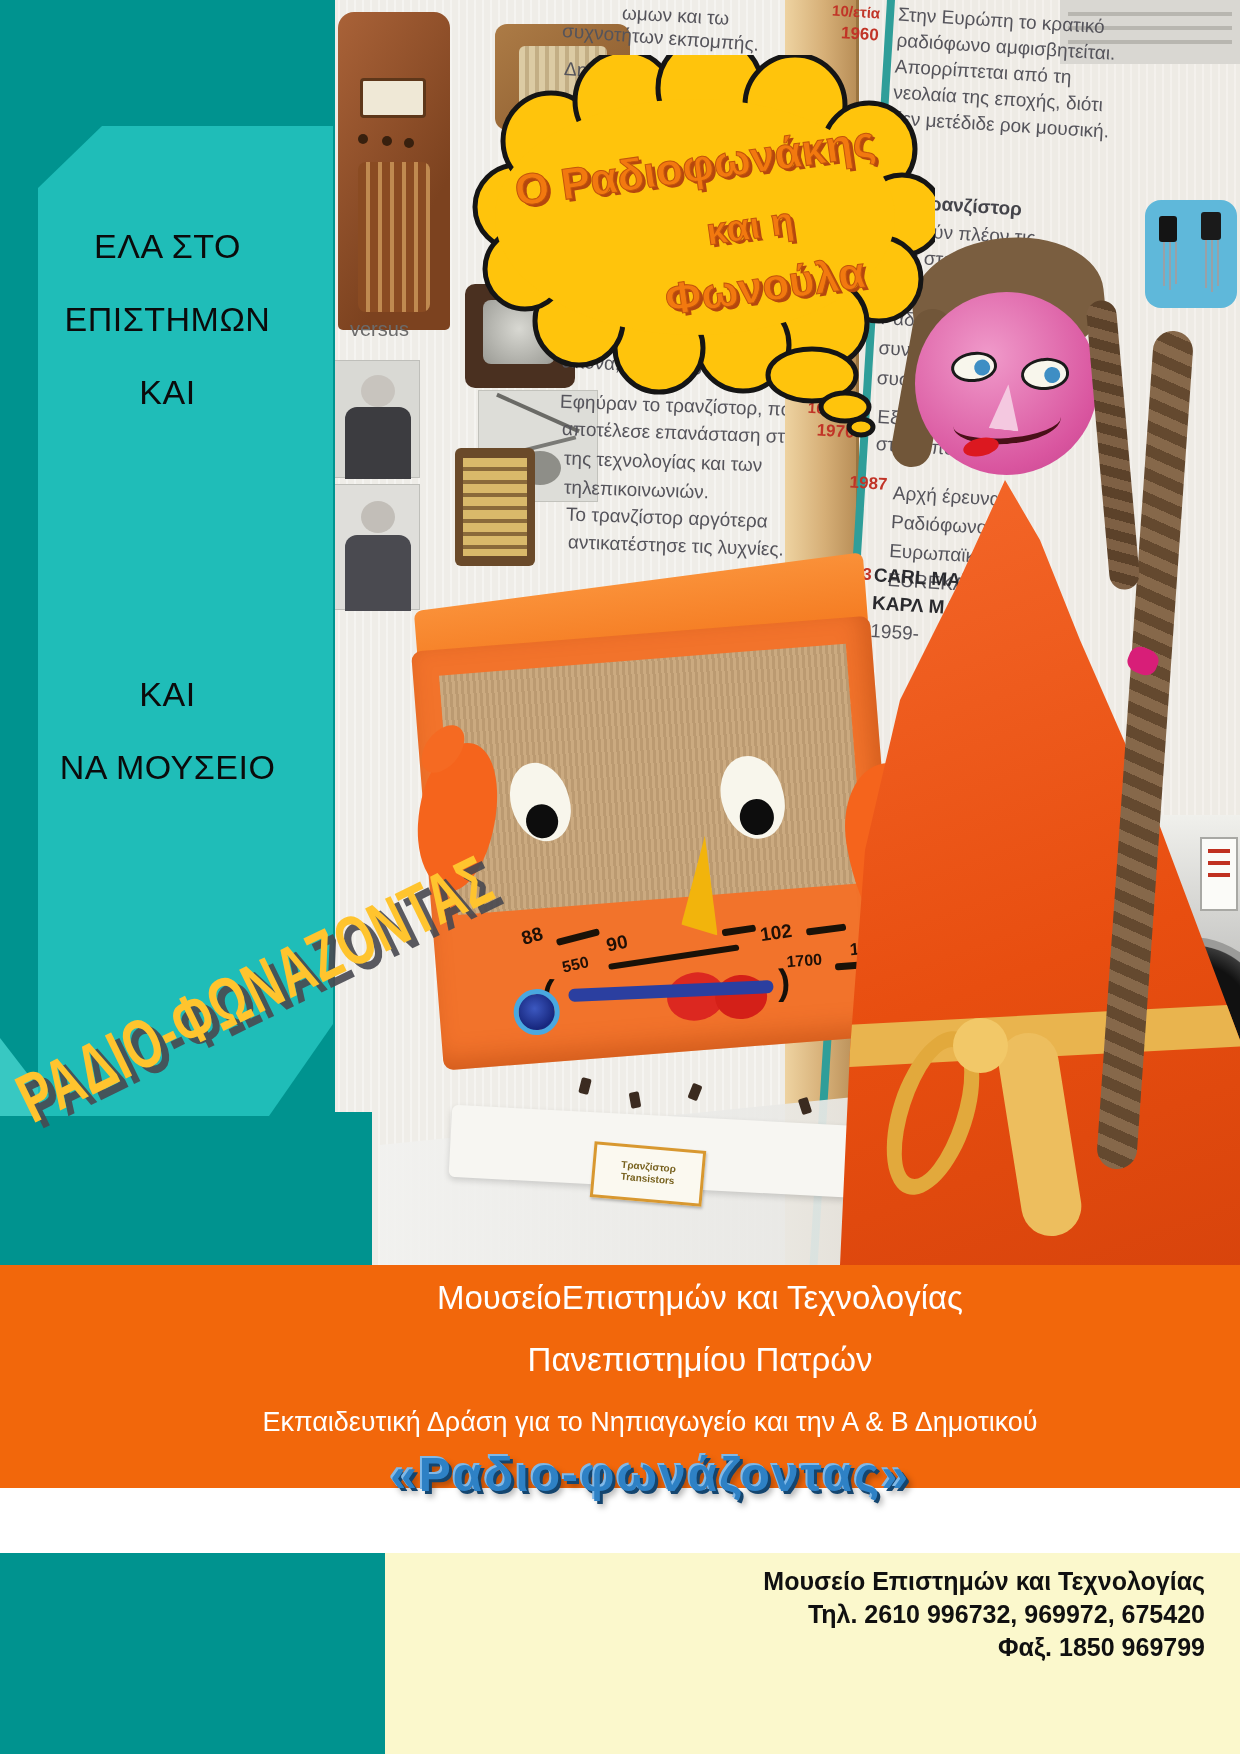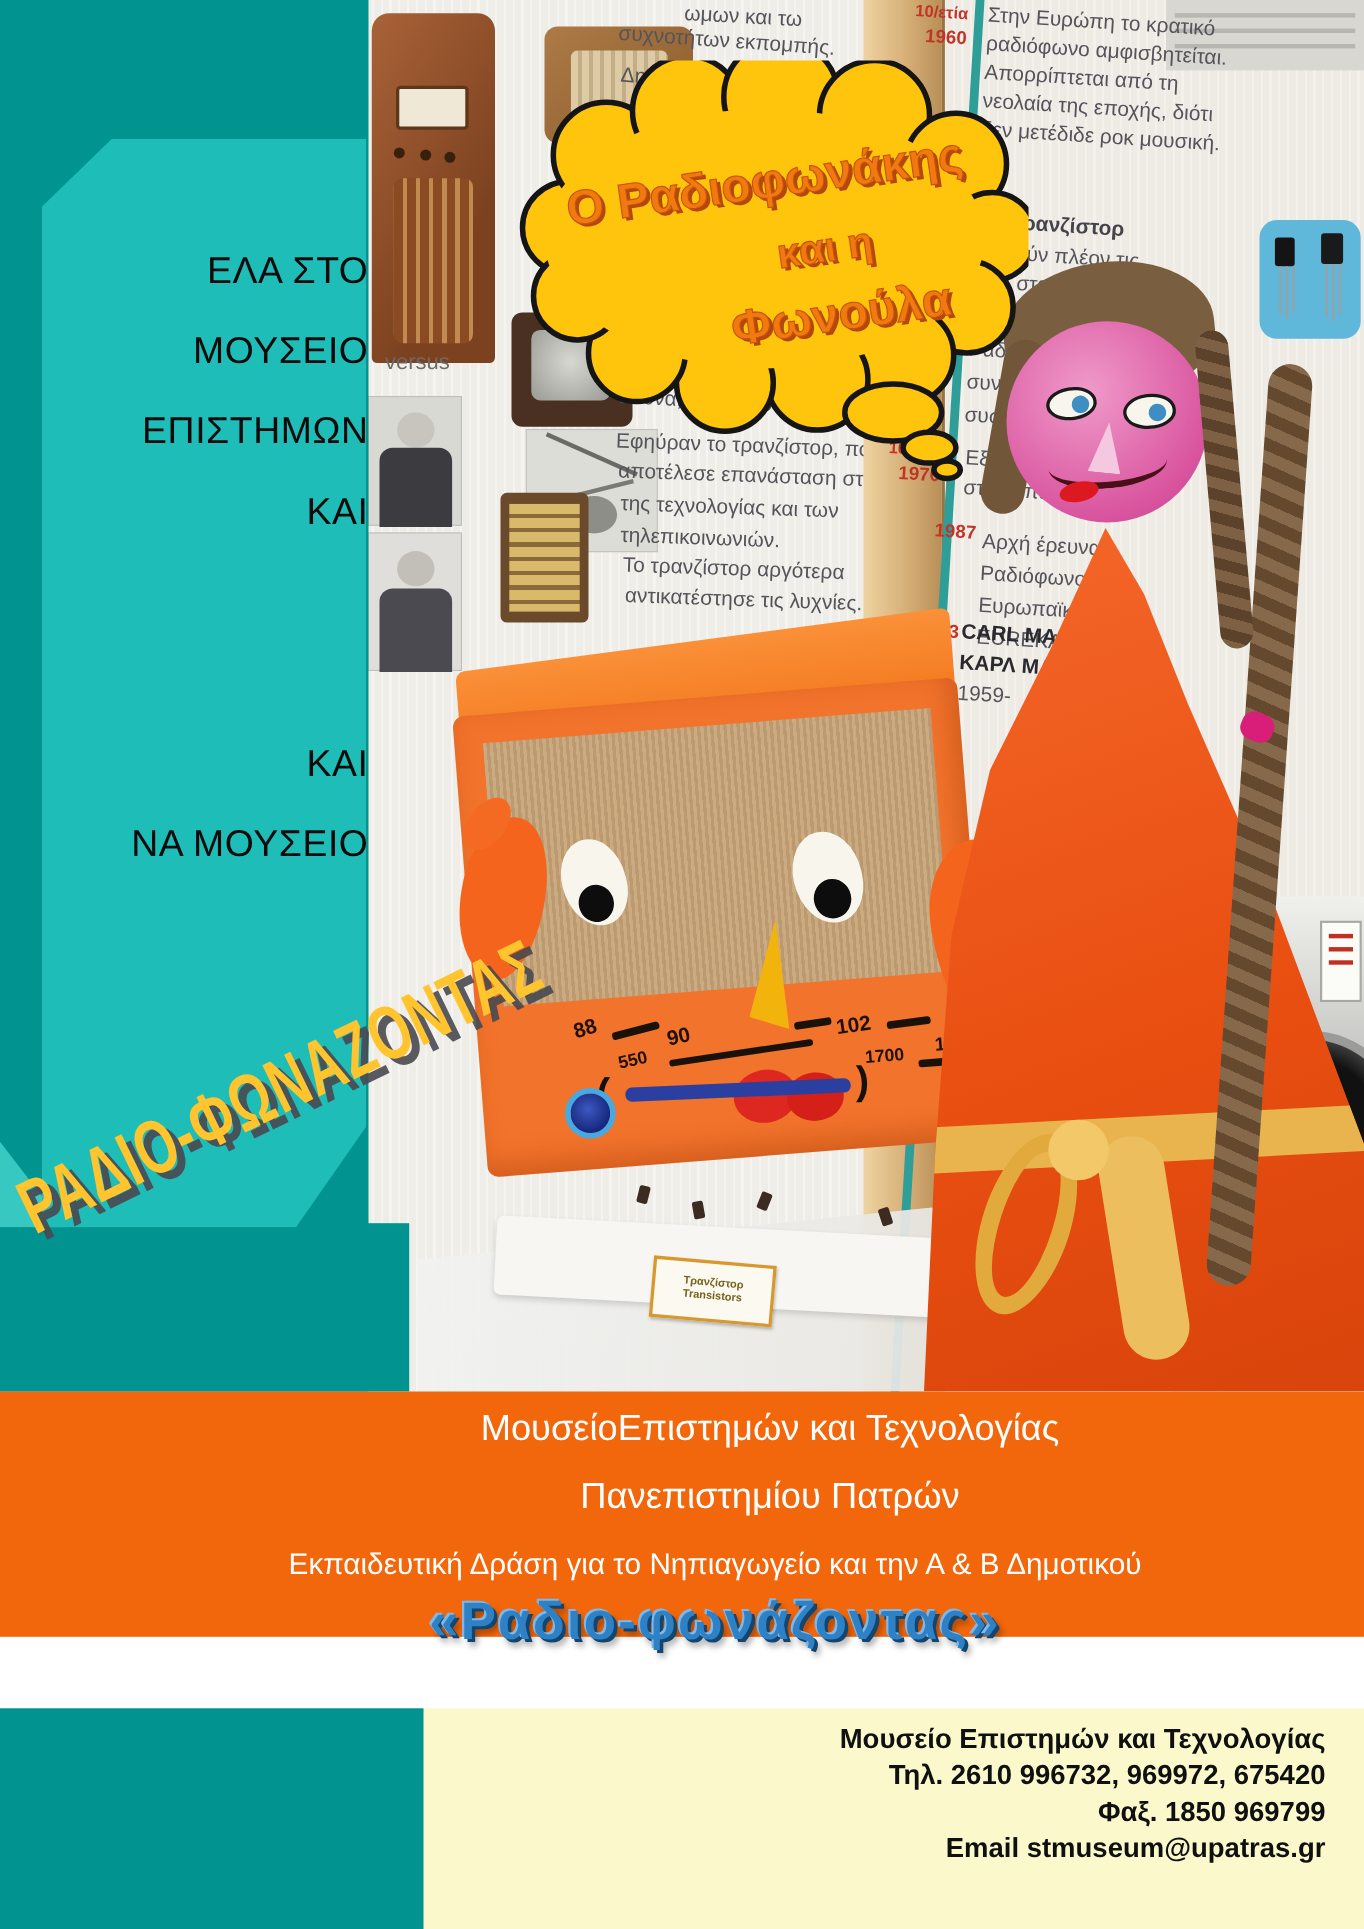--- a/index.html
+++ b/index.html
@@ -12,21 +12,21 @@
          background:#E2DED8;}
   .photo .stripes{position:absolute;inset:0;
          background:repeating-linear-gradient(90deg,rgba(255,255,255,.45) 0 2px,rgba(255,255,255,0) 2px 8px);}
   .ph-txt{position:absolute;color:#55545B;font-size:19px;line-height:27px;white-space:nowrap}
   .yr{position:absolute;color:#C13427;font-weight:bold;white-space:nowrap;text-align:right;font-size:17px;line-height:22px}
   .dial{position:absolute;color:#201006;font-weight:bold;font-size:19px;white-space:nowrap}
   .dash{position:absolute;background:#1A1208;height:7px;border-radius:3px}
   .knob{position:absolute;border-radius:50%;background:radial-gradient(circle at 45% 40%,#3C58C0,#18287F 68%);border:5px solid #49A8E0}
   .eye{position:absolute;background:#F8F6EC;border-radius:48% 52% 46% 54%}
   .pupil{position:absolute;background:#0D0D0D;border-radius:50%}
-  .invite{position:absolute;width:335px;text-align:right;color:#0B0B0B;font-size:34px;line-height:73px;letter-spacing:.5px;white-space:nowrap}
+  .invite{position:absolute;width:335px;text-align:center;color:#0B0B0B;font-size:34px;line-height:73px;letter-spacing:.5px;white-space:nowrap}
   .oline{position:absolute;text-align:center;color:#FFFFFF;white-space:nowrap}
   .lbl{position:absolute;background:#FBF9F0;border:3px solid #D89830;text-align:center;
        font-weight:bold;color:#77611E;font-size:10px;line-height:12px;box-shadow:1px 2px 3px rgba(0,0,0,.25)}
   .cmp{position:absolute;width:10px;height:16px;background:#3B2B20;border-radius:2px}
   .cloud-line{position:absolute;width:100%;text-align:center;font-weight:bold;color:#F2790F;
        -webkit-text-stroke:1px #C2540C;text-shadow:3px 3px 0 #B5470E;white-space:nowrap}
   .contact-line{text-align:right;font-weight:bold;color:#101010;font-size:25px;line-height:33px}
 </style>
 </head>
 <body>
@@ -254,21 +254,20 @@
     </div>
   </div>
 
   <div class="abs" style="left:0;top:0;width:335px;height:1265px;background:#00938F"></div>
   <div class="abs" style="left:0;top:1112px;width:372px;height:153px;background:#00938F"></div>
   <div class="abs" style="left:0;top:1038px;width:60px;height:78px;background:#38C8C2;clip-path:polygon(0 0,100% 100%,0 100%)"></div>
   <div class="abs" style="left:38px;top:126px;width:295px;height:990px;background:#1FBDB8;clip-path:polygon(0 62px,64px 0,100% 0,100% calc(100% - 92px),calc(100% - 64px) 100%,0 100%)"></div>
 
   <div class="invite" style="left:0;top:210px">
     <div>ΕΛΑ ΣΤΟ</div>
-    <div>ΜΟΥΣΕΙΟ</div>
     <div>ΕΠΙΣΤΗΜΩΝ</div>
     <div>ΚΑΙ</div>
   </div>
   <div class="invite" style="left:0;top:658px">
     <div>ΚΑΙ</div>
     <div>ΝΑ ΜΟΥΣΕΙΟ</div>
   </div>
 
   <div class="abs" style="left:22px;top:1075px;width:max-content;font-size:48px;font-weight:bold;letter-spacing:1px;color:#FFC42E;
               transform:rotate(-26deg) scaleY(1.45);transform-origin:0 50%;
@@ -281,16 +280,15 @@
     <div class="oline" style="left:30px;top:182px;width:1240px;font-size:48px;font-weight:bold;letter-spacing:2px;color:#2E81C5;
                 text-shadow:-2px -2px 0 #7FB8E8,3px 3px 0 #14456F,5px 6px 6px rgba(0,0,0,.35)">«Ραδιο-φωνάζοντας»</div>
   </div>
 
   <div class="abs" style="left:0;top:1553px;width:1240px;height:201px;background:#FBF8CC"></div>
   <div class="abs" style="left:0;top:1553px;width:385px;height:201px;background:#00938F"></div>
   <div class="abs" style="left:600px;top:1565px;width:605px">
     <div class="contact-line">Μουσείο Επιστημών και Τεχνολογίας</div>
     <div class="contact-line">Τηλ. 2610 996732, 969972, 675420</div>
     <div class="contact-line">Φαξ. 1850 969799</div>
-    <div class="contact-line">Email stmuseum@upatras.gr</div>
   </div>
 
 </div>
 
 </body></html>

